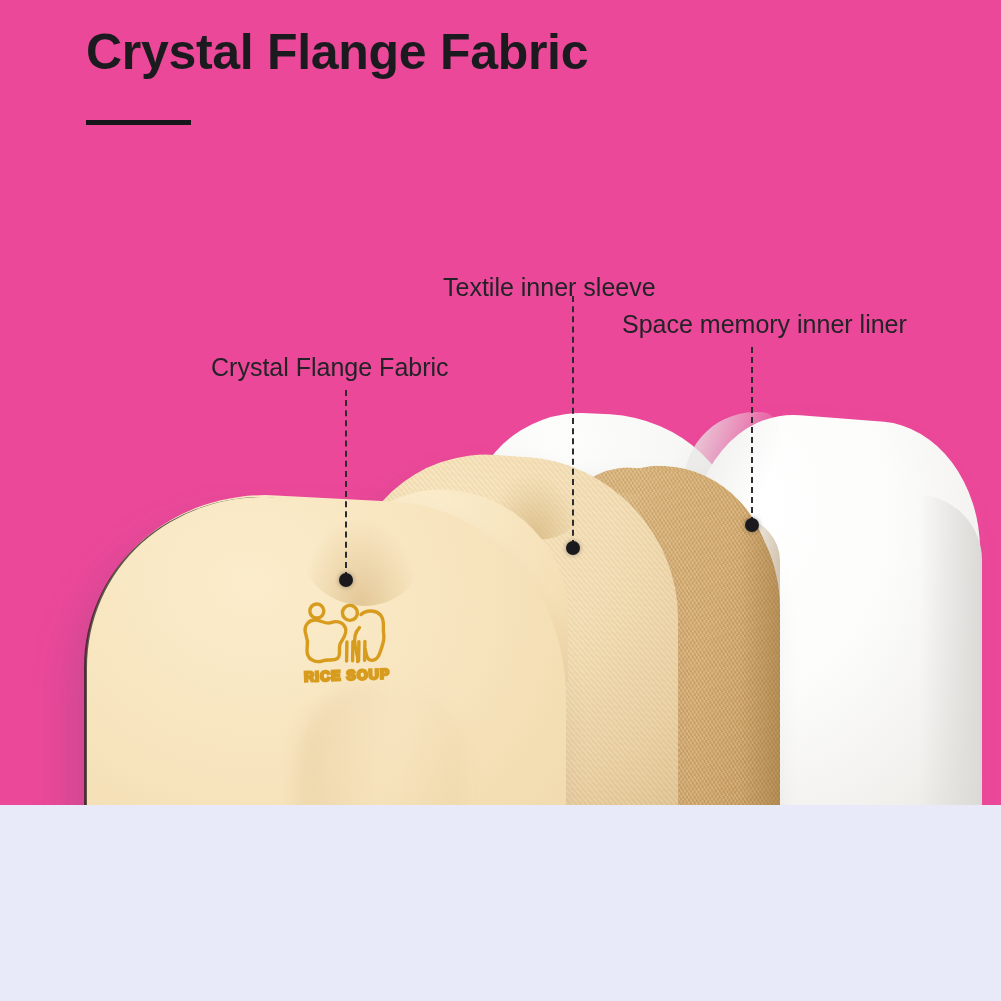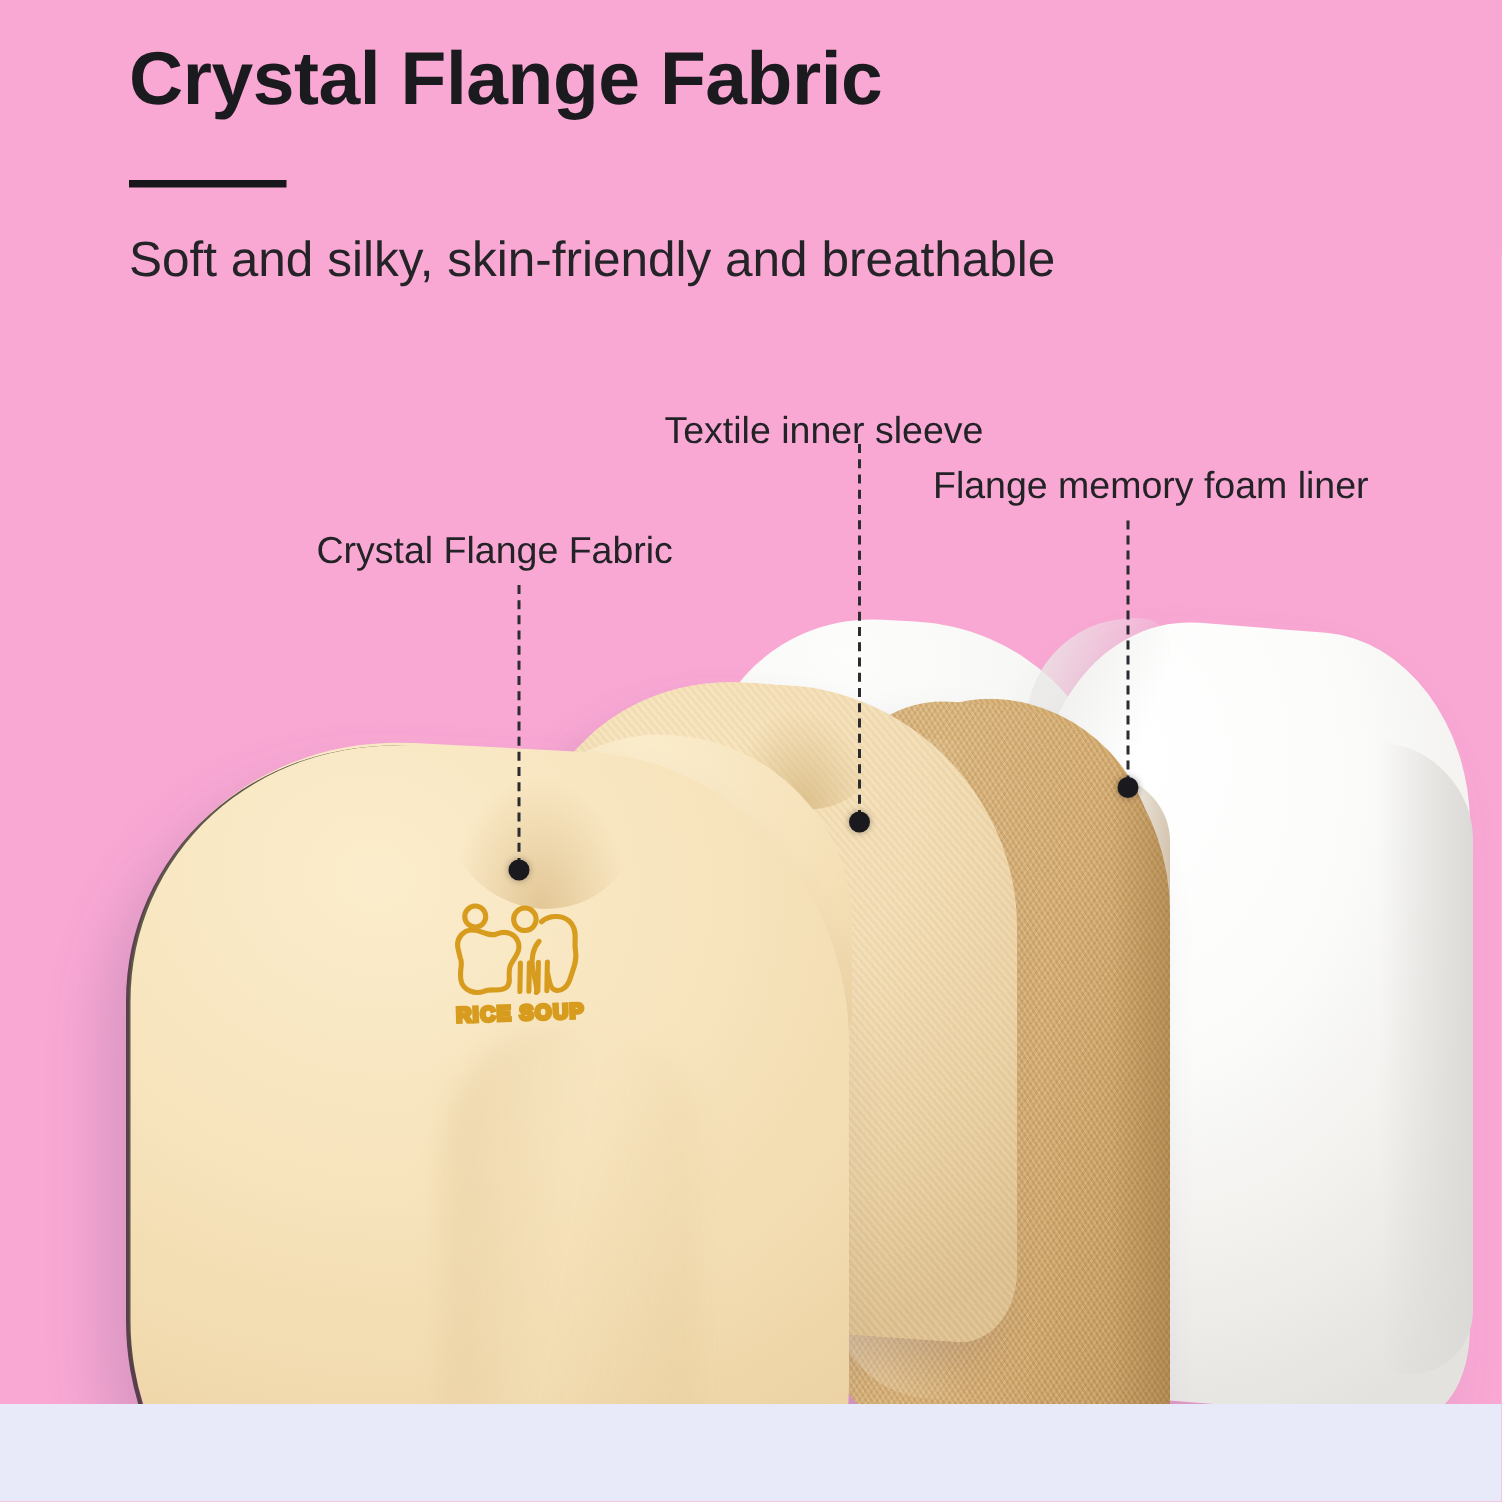--- a/index.html
+++ b/index.html
@@ -12,22 +12,22 @@
     background: #e8e9f9;
     font-family: "Liberation Sans", sans-serif;
     overflow: hidden;
     position: relative;
   }
 
   #stage {
     position: absolute;
     left: 0; top: 0;
     width: 1001px;
-    height: 936px;
-    background: #f9a8d4;
+    height: 805px;
+    background: #ec4899;
     overflow: hidden;
   }
 
   
   .page-title {
     position: absolute;
     left: 86px;
     top: 24px;
     font-size: 50px;
     font-weight: bold;
@@ -285,21 +285,20 @@
 </style>
 </head>
 <body>
 
 <div id="stage">
 
   <div class="page-title">Crystal Flange Fabric</div>
 
   <div class="title-rule"></div>
 
-  <div class="page-subtitle">Soft and silky, skin-friendly and breathable</div>
 
   <div class="ground-shadow"></div>
 
   <div class="layer foam-lobe"></div>
   <div class="layer foam-liner"></div>
 
   <div class="layer textile-lobe"></div>
   <div class="layer textile-sleeve"></div>
 
   <div class="layer cushion-back"></div>
@@ -337,17 +336,17 @@
   </div>
 
   <div class="anno-label lbl-fabric">Crystal Flange Fabric</div>
   <div class="leader lead-fabric"></div>
   <div class="leader-dot dot-fabric"></div>
 
   <div class="anno-label lbl-sleeve">Textile inner sleeve</div>
   <div class="leader lead-sleeve"></div>
   <div class="leader-dot dot-sleeve"></div>
 
-  <div class="anno-label lbl-foam">Flange memory foam liner</div>
+  <div class="anno-label lbl-foam">Space memory inner liner</div>
   <div class="leader lead-foam"></div>
   <div class="leader-dot dot-foam"></div>
 
 </div>
 
 </body></html>

